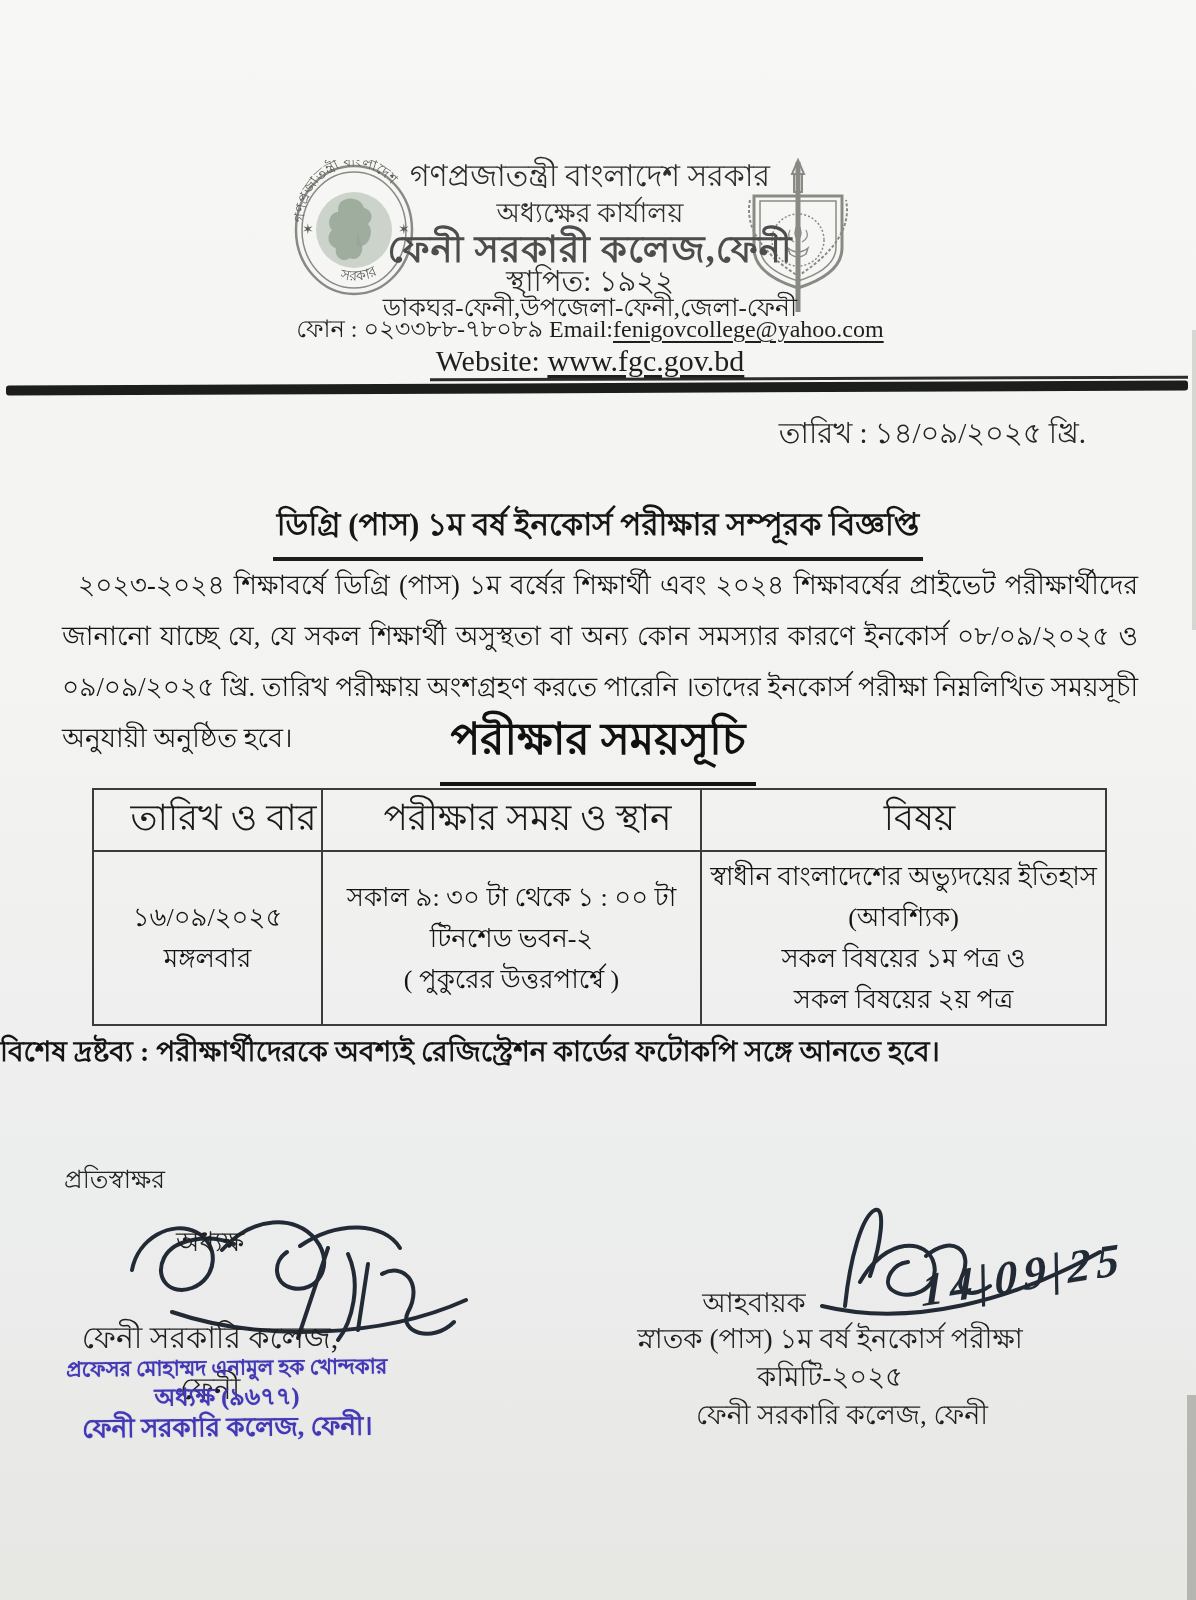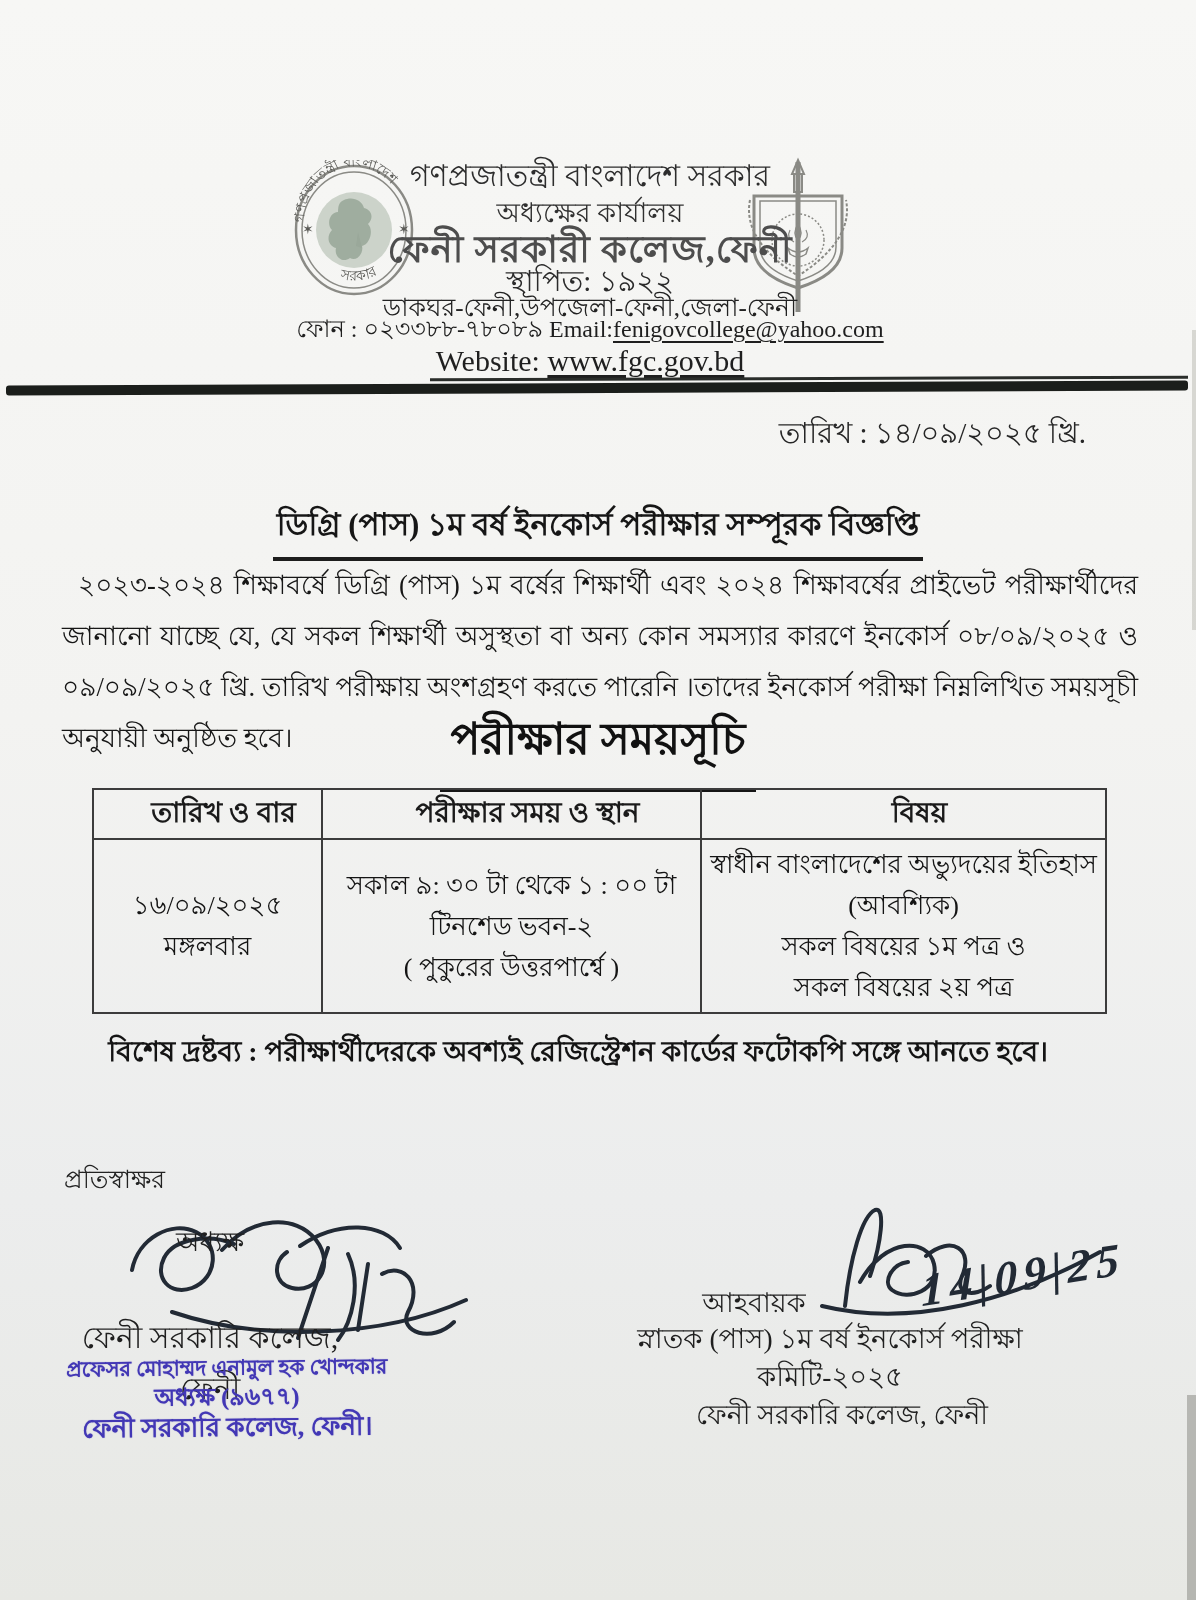--- a/index.html
+++ b/index.html
@@ -35,31 +35,31 @@
 
   .title-wrap { position:absolute; top:500px; left:0; width:1196px; text-align:center; }
   .notice-title { display:inline-block; font-size:31px; font-weight:700; color:#161616;
     border-bottom:4px solid #1d1d1d; padding:0 4px 5px; }
 
   .body-par { position:absolute; top:560px; left:62px; width:1076px;
     font-size:26.5px; line-height:51px; text-align:justify; text-indent:16px; color:#161616; }
 
   .sched-wrap { position:absolute; top:706px; left:0; width:1196px; text-align:center; }
   .sched-heading { display:inline-block; font-size:44px; font-weight:700; color:#111;
-    border-bottom:4px solid #151515; padding:0 10px 9px; }
+    border-bottom:4px solid #151515; padding:0 10px 3px; }
 
   table.sched { position:absolute; top:788px; left:92px; width:1013px;
     border-collapse:collapse; table-layout:fixed; }
   table.sched th, table.sched td { border:2.5px solid #3c3c3c; text-align:center; vertical-align:middle; }
-  table.sched th { height:50px; font-size:28px; font-weight:700; color:#1a1a1a;padding-left:32px; }
+  table.sched th { height:50px; font-size:36px; font-weight:400; color:#1a1a1a;padding-left:32px; }
   table.sched td { height:174px; font-size:26px; color:#141414; }
   table.sched td div { line-height:41px; }
   .col-1 { width:229px; } .col-2 { width:379px; } .col-3 { width:405px; }
 
-  .note-line { position:absolute; top:1030px; left:0; width:1048px; text-align:right;
+  .note-line { position:absolute; top:1030px; left:0; width:1048px; text-align:left;
     font-size:28px; font-weight:600; color:#141414; }
 
   .countersign { position:absolute; top:1160px; left:64px; font-size:25px; color:#222; }
 
   .sig-svg-left  { position:absolute; left:100px; top:1190px; }
   .sig-svg-right { position:absolute; left:800px; top:1196px; }
   .hand-date { position:absolute; left:920px; top:1248px; font-size:46px; color:#222a35;
     font-style:italic; letter-spacing:6px; transform:rotate(-9deg) skewX(-8deg); font-weight:600; }
 
   .sig-left-role { position:absolute; left:140px; top:1221px; width:140px; text-align:center; font-size:27px; }

